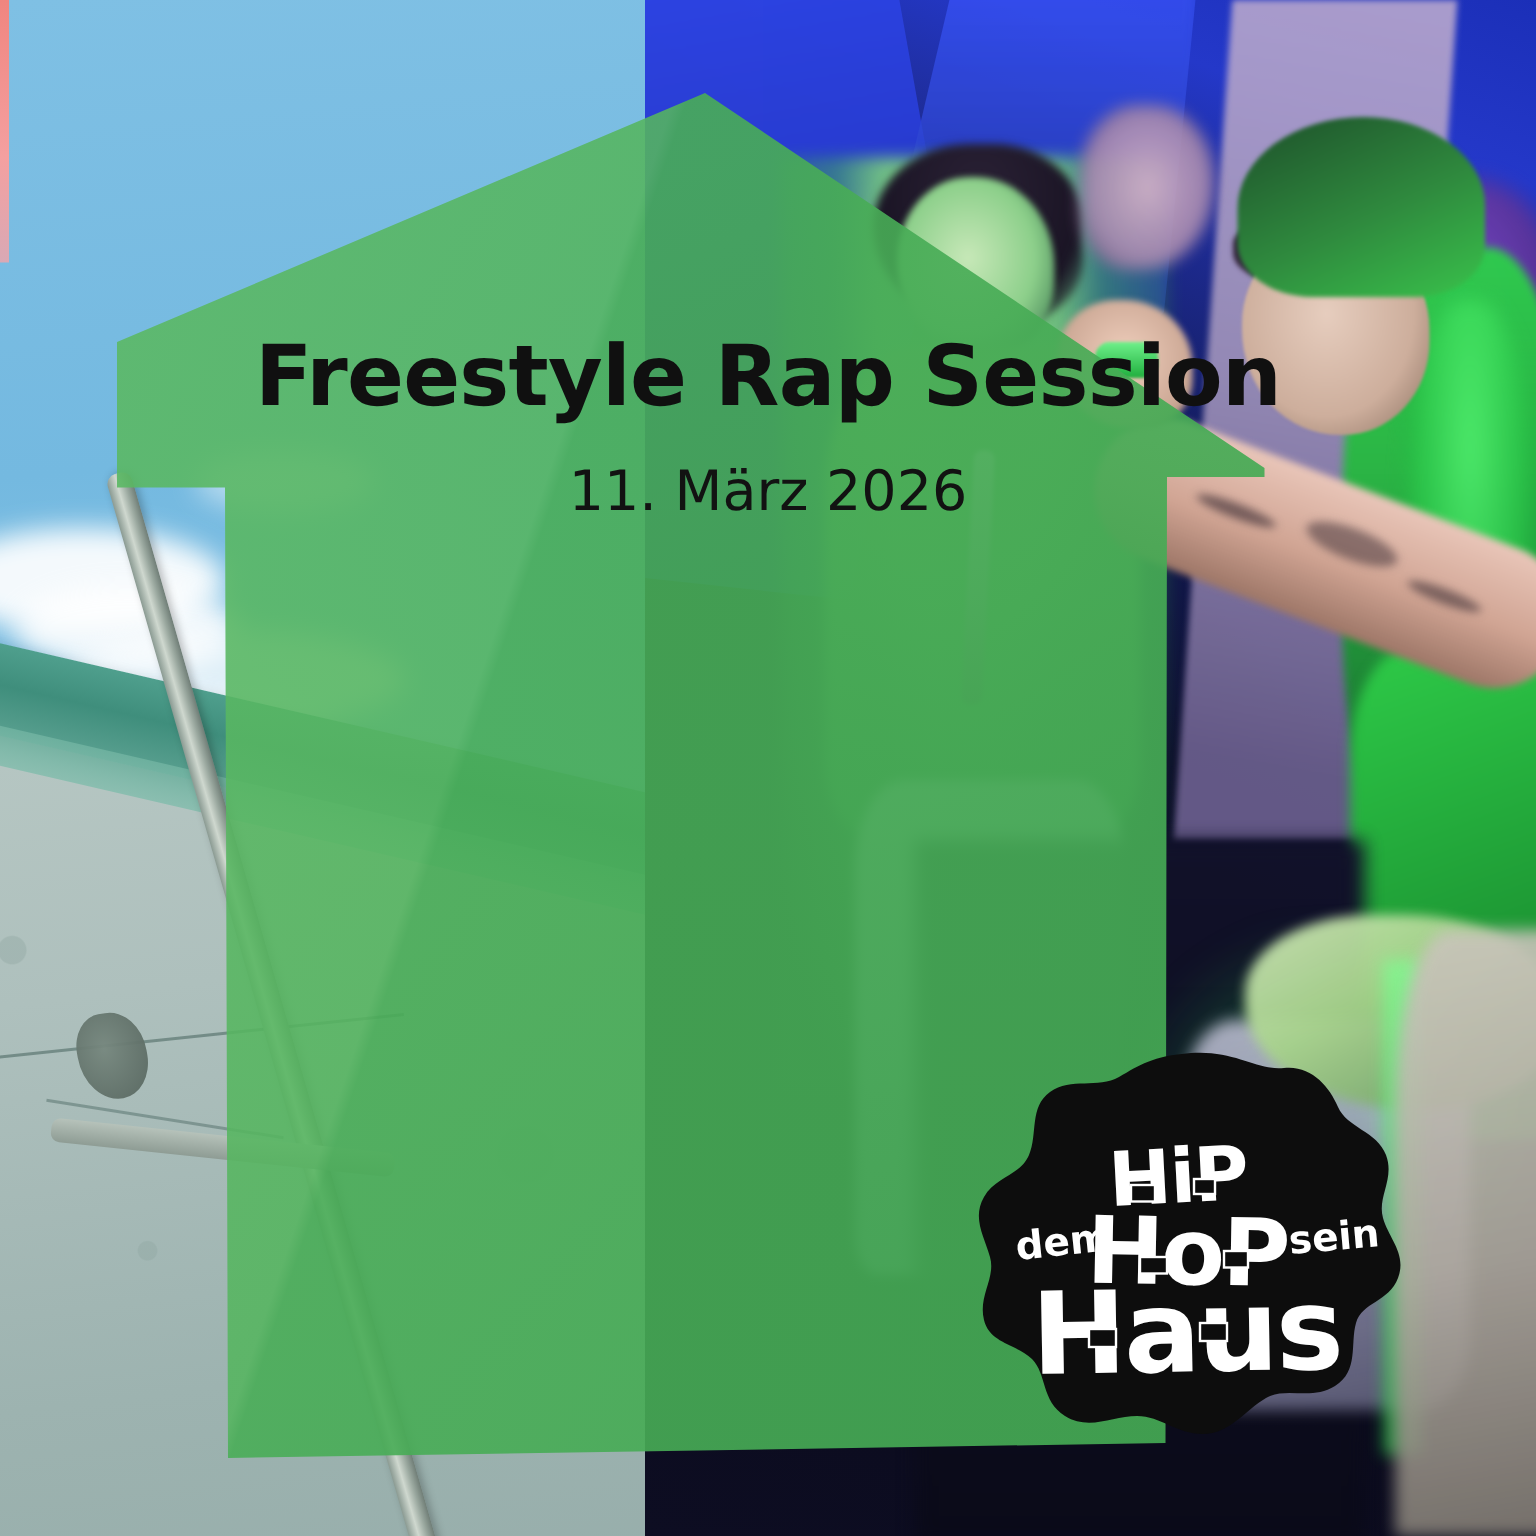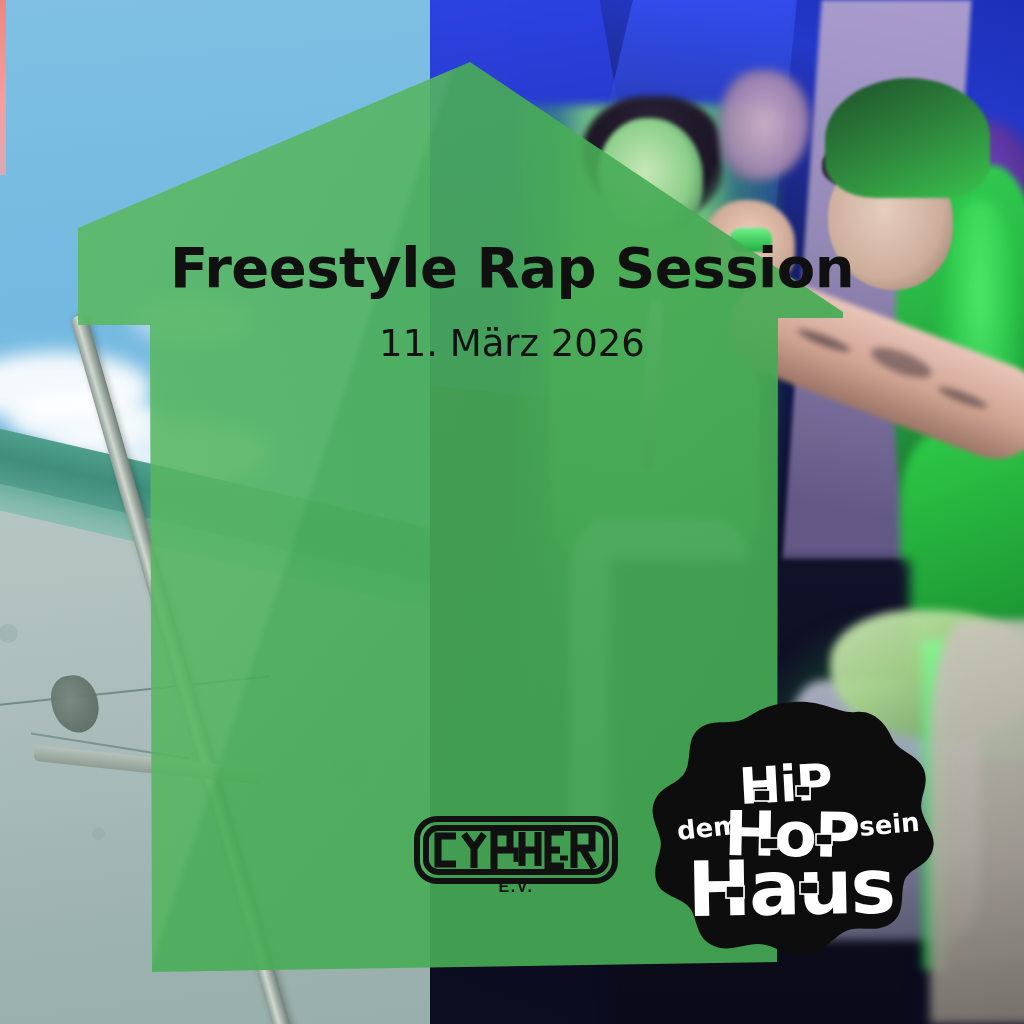--- a/index.html
+++ b/index.html
@@ -248,21 +248,21 @@
     pointer-events:none;
   }
   .house-shape svg{display:block;}
 
   
   .text-block{
     position:absolute;left:0;top:222px;width:1024px;
     text-align:center;color:#121212;
   }
   .headline{
-    margin:16px;
+    margin:0;
     font-family:"DejaVu Sans","Liberation Sans",sans-serif;
     font-size:56px;font-weight:700;letter-spacing:-0.5px;
     line-height:1.08;color:#101010;
     padding-left:0px;
   }
   .sub-line{
     margin:0;
     font-family:"DejaVu Sans","Liberation Sans",sans-serif;
     font-size:37px;font-weight:500;line-height:1.42;color:#121212;
     padding-left:0;
@@ -362,51 +362,20 @@
     </svg>
   </div>
 
   <div class="text-block">
     <h1 class="headline">Freestyle Rap Session</h1>
     <div class="sub-wrap">
       <p class="sub-line">11. März 2026</p>
     </div>
   </div>
 
-  <div class="cypher-logo">
-    <svg viewBox="0 0 208 92" width="208" height="92" xmlns="http://www.w3.org/2000/svg">
-      <g fill="none" stroke="#111111" stroke-width="6" stroke-linejoin="miter" stroke-linecap="butt">
-
-        <rect x="5" y="13" width="198" height="62" rx="20" ry="20"></rect>
-
-        <rect x="14" y="22" width="180" height="44" rx="12" ry="12"></rect>
-      </g>
-
-      <g fill="none" stroke="#111111" stroke-width="7" stroke-linecap="butt" stroke-linejoin="miter">
-
-        <path d="M44,30 H26 V58 H44"></path>
-
-        <path d="M52,28 L62,42 L72,28 M62,42 V62"></path>
-
-        <path d="M82,64 V26 H98 V44 H82"></path>
-
-        <path d="M110,26 V60 M110,44 H126 M126,26 V60"></path>
-
-        <path d="M152,26 H136 V60 H152 M136,44 H148"></path>
-
-        <path d="M162,62 V24 H180 V42 H162 M170,42 L182,62"></path>
-      </g>
-
-      <g fill="none" stroke="#111111" stroke-width="5">
-        <path d="M98,44 H104 V56"></path>
-        <path d="M148,52 h8"></path>
-      </g>
-      <text x="104" y="86" text-anchor="middle" font-family="Liberation Sans, sans-serif" font-size="16" font-weight="700" letter-spacing="1.5" fill="#111111">E.V.</text>
-    </svg>
-  </div>
 
   <div class="hhh-logo">
     <svg viewBox="0 0 290 258" width="290" height="258" xmlns="http://www.w3.org/2000/svg">
 
       <path d="M146,2 C176,0 190,14 208,12 C226,10 238,24 244,38
                C250,52 270,54 276,70 C282,86 270,98 274,112
                C278,126 290,136 284,152 C278,168 260,168 256,182
                C252,196 258,214 242,224 C226,234 210,224 196,232
                C182,240 172,256 154,256 C136,256 126,244 110,244
                C94,244 78,254 62,244 C46,234 50,216 40,206

